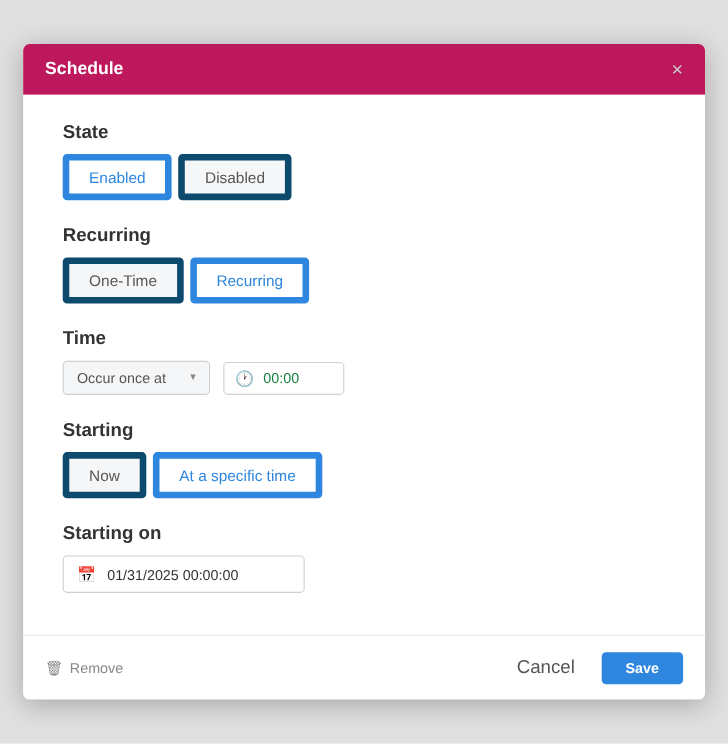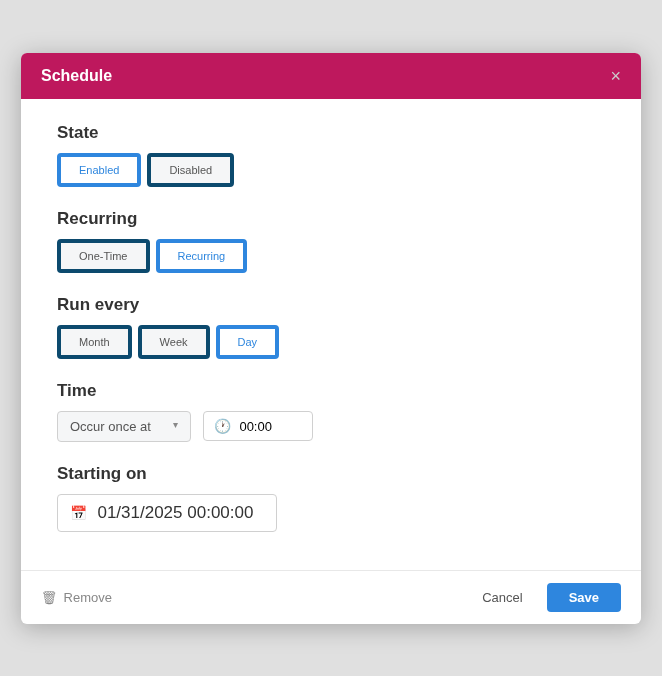--- a/index.html
+++ b/index.html
@@ -57,22 +57,22 @@
       font-weight: 600;
       color: #333;
       margin-bottom: 10px;
     }
     .btn-group {
       display: flex;
       gap: 0;
     }
     .btn {
       padding: 7px 18px;
-      font-size: 11px;
-      border: 4px solid #0c4a6e;
+      font-size: 14px;
+      border: 6px solid #0c4a6e;
       background: #f5f6f7;
       color: #555;
       cursor: pointer;
       border-radius: 4px;
       margin-right: 6px;
     }
     .btn.active {
       border-color: #2e86de;
       color: #2e86de;
       background: #fff;
@@ -112,40 +112,40 @@
       min-width: 110px;
     }
     .clock-icon {
       font-size: 14px;
       color: #888;
     }
     .time-input {
       border: none;
       outline: none;
       font-size: 13px;
-      color: #000000;
+      color: #15803d;
       width: 60px;
       background: transparent;
     }
     .starting-on-row {
       display: flex;
       align-items: center;
       border: 1px solid #d0d0d0;
       border-radius: 4px;
       padding: 8px 12px;
       gap: 10px;
       background: #fff;
       width: 220px;
     }
     .calendar-icon {
       font-size: 14px;
       color: #aaa;
     }
     .date-text {
-      font-size: 17px;
+      font-size: 13px;
       color: #333;
     }
     .modal-footer {
       padding: 12px 20px;
       display: flex;
       justify-content: space-between;
       align-items: center;
       border-top: 1px solid #e8e8e8;
     }
     .remove-btn {
@@ -159,21 +159,21 @@
       cursor: pointer;
     }
     .footer-right {
       display: flex;
       gap: 10px;
       align-items: center;
     }
     .cancel-btn {
       background: none;
       border: none;
-      font-size: 13px;
+      font-size: 17px;
       color: #555;
       cursor: pointer;
       padding: 7px 14px;
     }
     .save-btn {
       background: #2e86de;
       color: #fff;
       border: none;
       border-radius: 4px;
       padding: 7px 22px;
@@ -204,43 +204,42 @@
       </div>
 
       <div class="section">
         <div class="section-label">Recurring</div>
         <div class="btn-group">
           <button class="btn">One-Time</button>
           <button class="btn active">Recurring</button>
         </div>
       </div>
 
-      <div class="section">
-        <div class="section-label">Run every</div>
-        <div class="btn-group">
-          <button class="btn">Month</button>
-          <button class="btn">Week</button>
-          <button class="btn active">Day</button>
-        </div>
-      </div>
 
       <div class="section">
         <div class="section-label">Time</div>
         <div class="time-row">
           <button class="dropdown-btn">
             <span>Occur once at</span>
             <span class="chevron">▾</span>
           </button>
           <div class="time-input-wrap">
             <span class="clock-icon">🕐</span>
             <input class="time-input" type="text" value="00:00" style="">
           </div>
         </div>
       </div>
 
+      <div class="section">
+        <div class="section-label">Starting</div>
+        <div class="btn-group">
+          <button class="btn">Now</button>
+          <button class="btn active">At a specific time</button>
+        </div>
+      </div>
 
       <div class="section">
         <div class="section-label">Starting on</div>
         <div class="starting-on-row">
           <span class="calendar-icon">📅</span>
           <span class="date-text">01/31/2025 00:00:00</span>
         </div>
       </div>
 
     </div>

